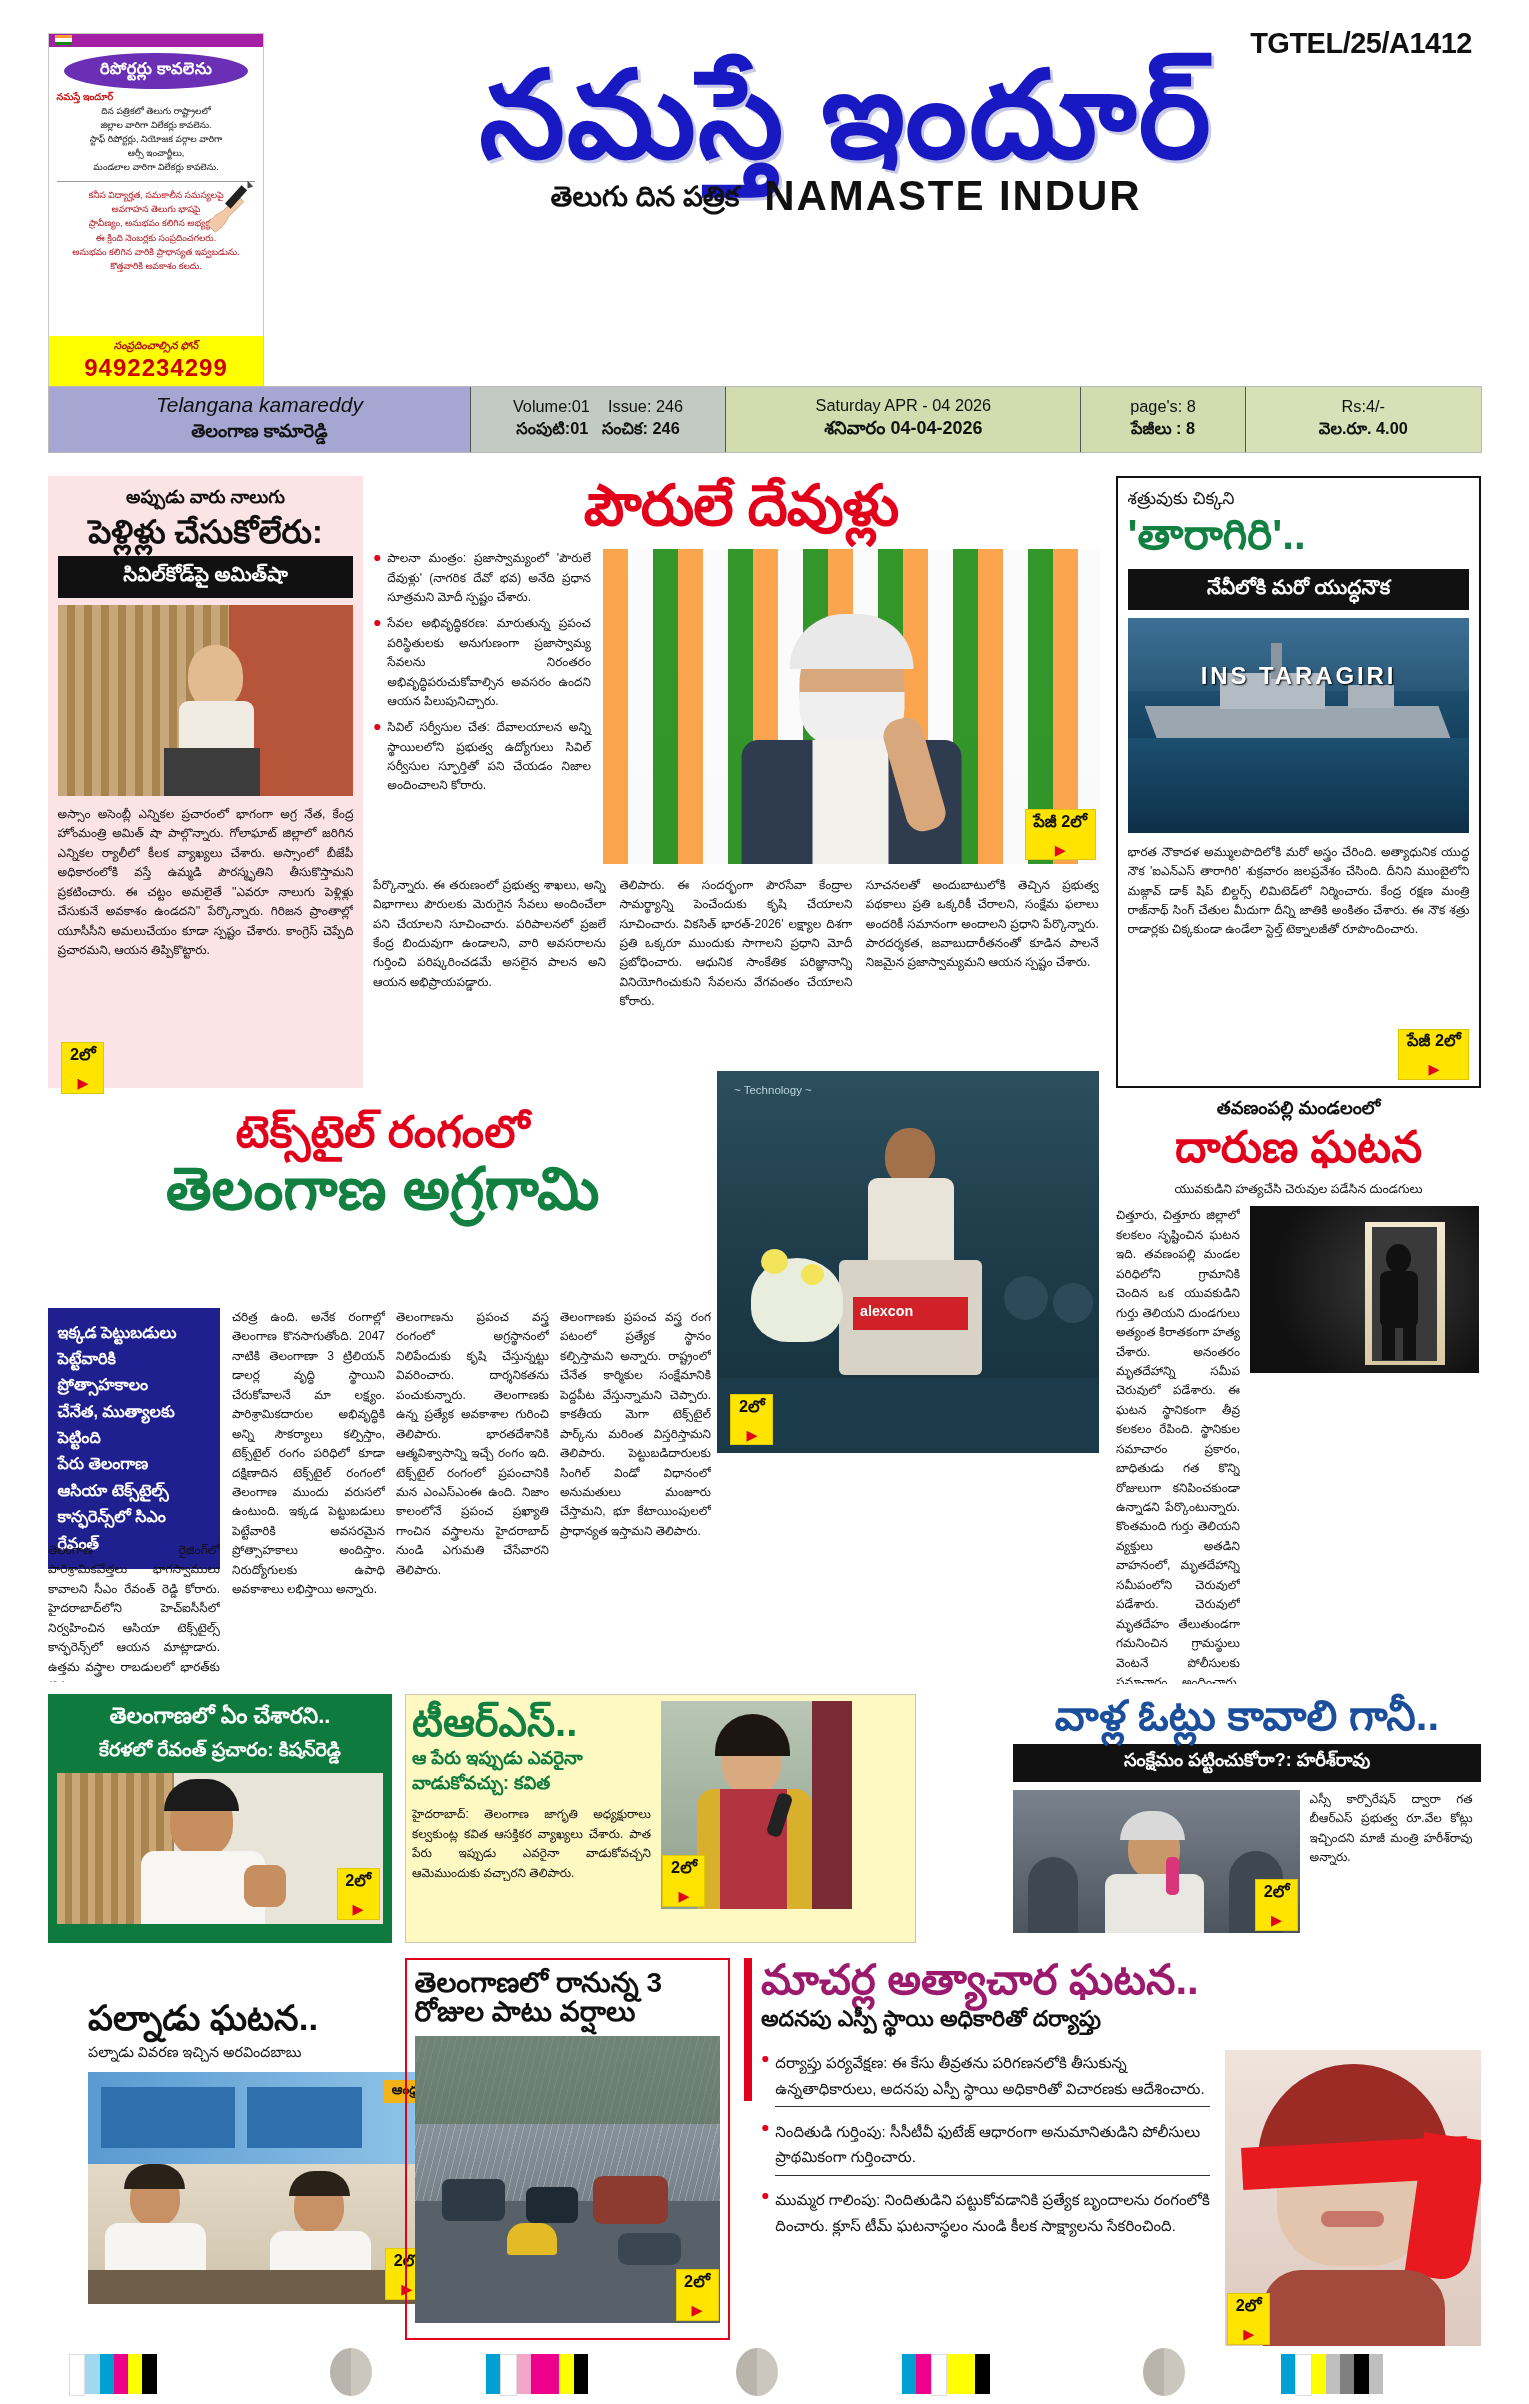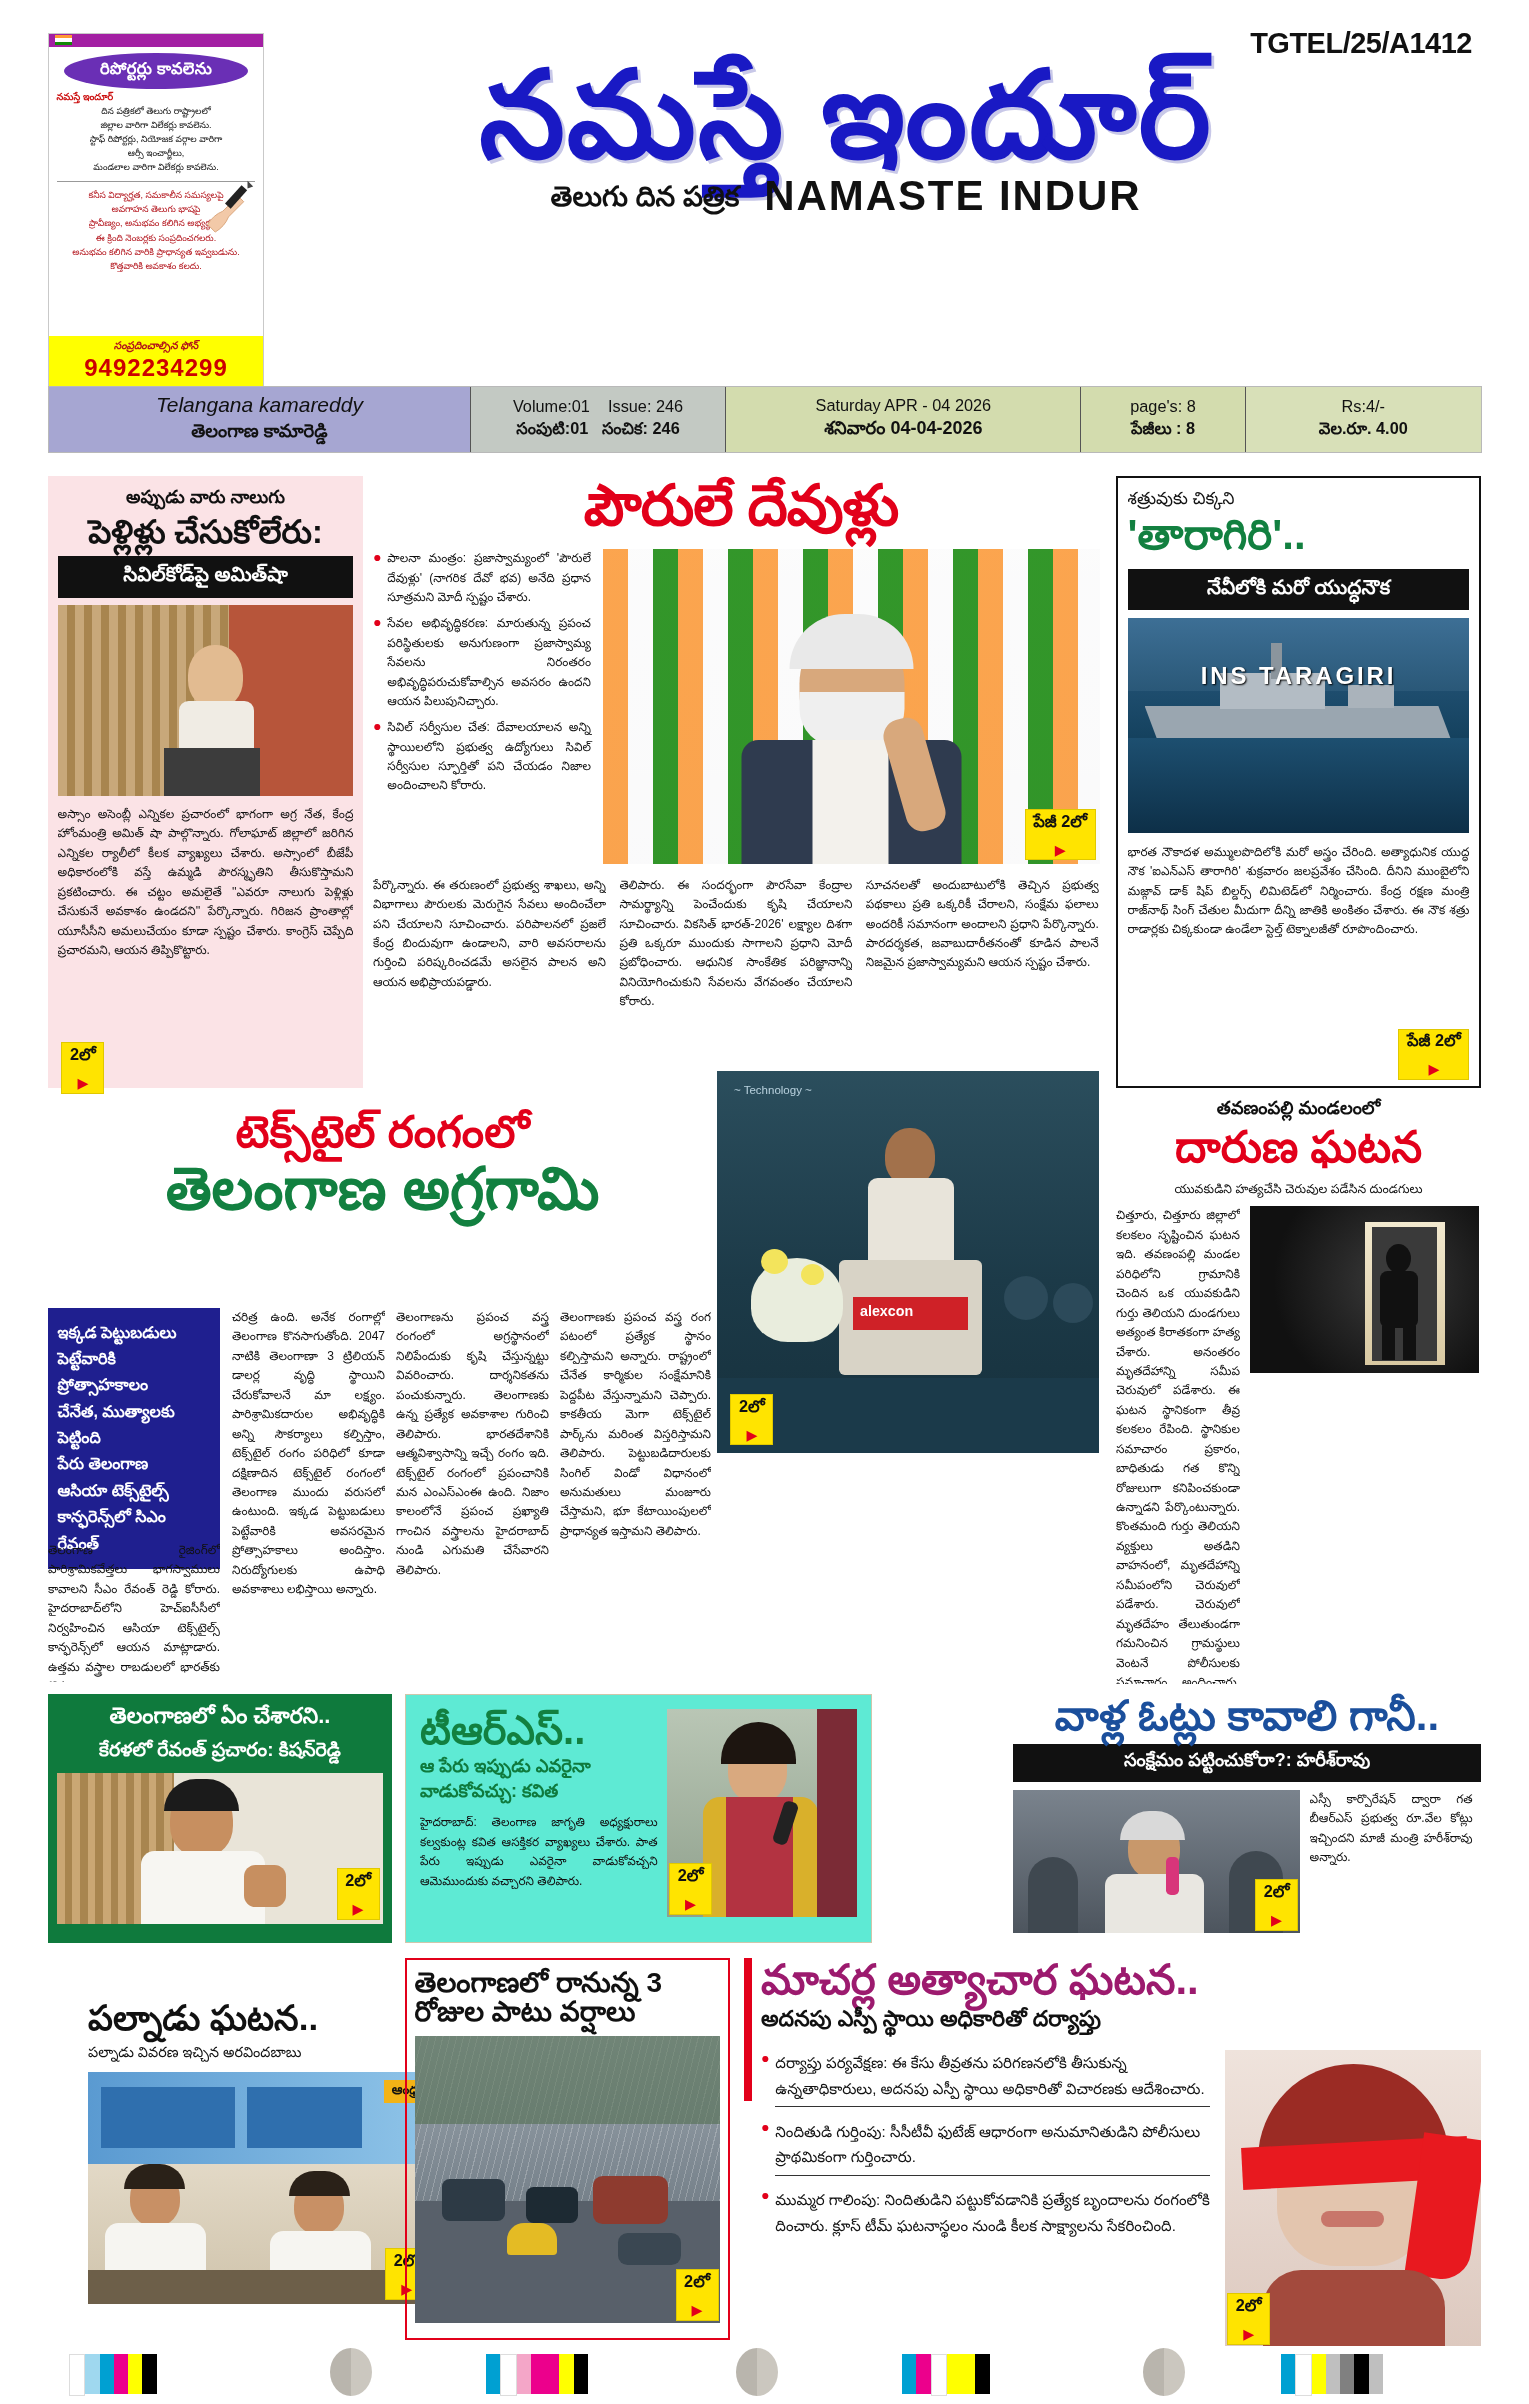--- a/index.html
+++ b/index.html
@@ -335,21 +335,21 @@
       <div style="position:absolute;left:107px;top:5.7px;width:75px;height:32.5px;background:#1b1b1b;border-radius:38px 38px 0 0;"></div>
       <div style="position:absolute;left:84px;top:78px;width:124px;height:73px;background:#f7f6f2;border-radius:13.4px 13.4px 0 0;"></div>
       <div style="position:absolute;left:187px;top:92px;width:42px;height:42px;background:#c78f60;border-radius:11.5px;"></div>
       <div class="jump" style="right:3.8px;bottom:3.8px;">
         <span>2లో</span>
           <span class="arw">▶</span>
       </div>
     </div>
   </div>
 
-  <div class="blk" style="left:405px;top:1694px;width:467px;height:249px;background:#5eead4;border:1.9px solid #cfc6ab;padding:14px;">
+  <div class="blk" style="left:405px;top:1694px;width:511px;height:249px;background:#fef9c3;border:1.9px solid #cfc6ab;padding:6px;">
     <div style="display:flex;gap:9.6px;">
       <div style="width:239px;">
         <div class="hl-green" style="font-size:40px;text-align:left;">టీఆర్‌ఎస్..</div>
         <div style="color:#0f7a3d;font-size:18px;font-weight:bold;margin-top:4.8px;">ఆ పేరు ఇప్పుడు ఎవరైనా</div>
         <div style="color:#0f7a3d;font-size:18px;font-weight:bold;">వాడుకోవచ్చు: కవిత</div>
         <div class="body-te" style="margin-top:7.6px;height:82px;overflow:hidden;">హైదరాబాద్: తెలంగాణ జాగృతి అధ్యక్షురాలు కల్వకుంట్ల కవిత ఆసక్తికర వ్యాఖ్యలు చేశారు. పాత పేరు ఇప్పుడు ఎవరైనా వాడుకోవచ్చని ఆమెముందుకు వచ్చారని తెలిపారు.</div>
       </div>
       <div class="photo" style="width:191px;height:208px;background:#cfd9cf;position:relative;">
         <div style="position:absolute;inset:0;background:linear-gradient(180deg,#b9c6b5,#8fa08c);"></div>
         <div class="head" style="position:absolute;left:61px;top:25px;width:59px;height:69px;background:#d9a97f;"></div>

